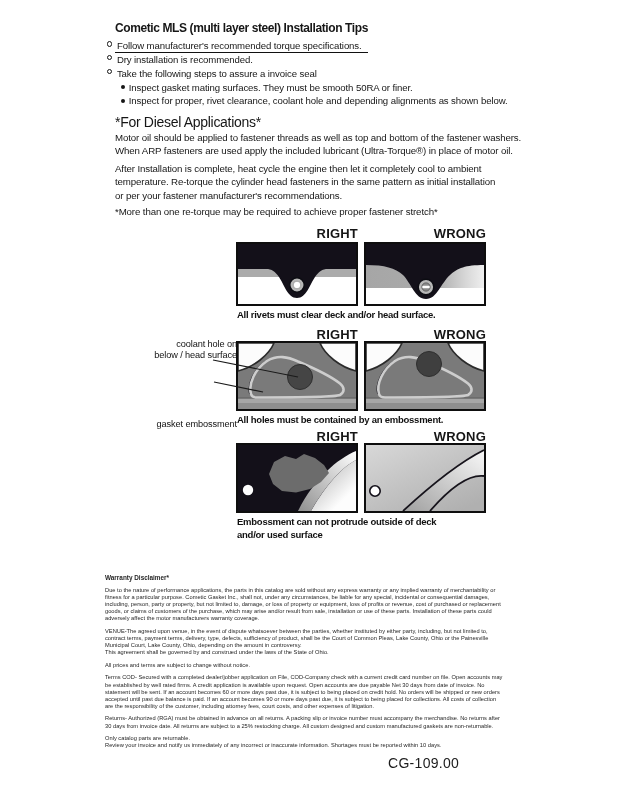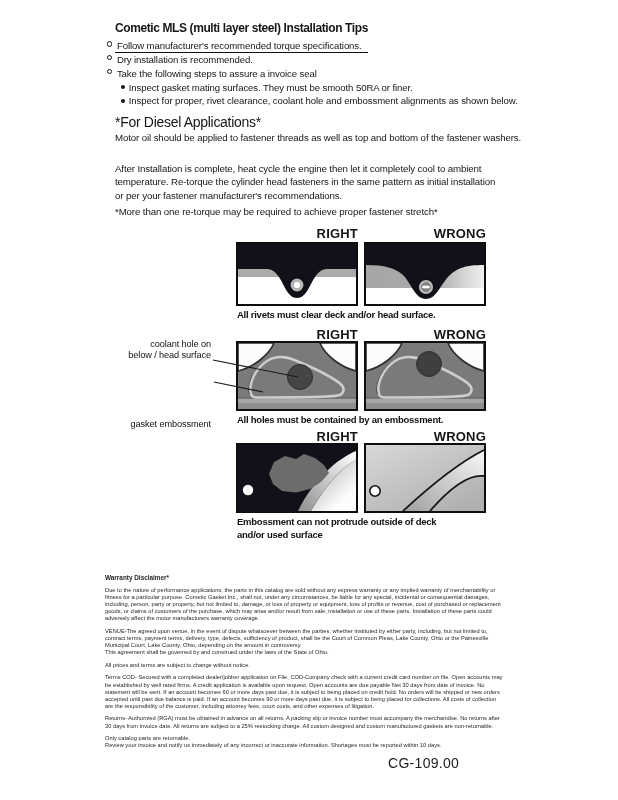--- a/index.html
+++ b/index.html
@@ -18,46 +18,47 @@
   .diesel-h{left:115px;top:114px;font-size:14px;font-weight:normal;letter-spacing:-0.3px;white-space:nowrap;}
   .para{left:115px;font-size:9.7px;line-height:13.3px;letter-spacing:-0.12px;white-space:nowrap;}
   .p1{top:131px;} .p2{top:162px;} .footnote{top:205px;}
   
   .dlabel{width:122px;text-align:right;font-size:13px;font-weight:bold;letter-spacing:0.2px;white-space:nowrap;}
   .dbox{width:118px;height:60px;border:2px solid #0e0e0e;background:#fff;}
   .dbox2{width:118px;height:66px;border:2px solid #0e0e0e;background:#7a7a7a;}
   .dbox svg,.dbox2 svg{display:block;}
   .caption{font-size:9.5px;font-weight:bold;letter-spacing:-0.25px;line-height:12.6px;white-space:nowrap;color:#111;}
   .annot{left:0;width:211px;text-align:right;font-size:9.2px;line-height:10.8px;letter-spacing:-0.1px;
-         white-space:nowrap;color:#111;}
+         white-space:nowrap;color:#111;padding-left:26px;}
   
   .warranty{left:105px;top:574px;color:#1f1f1f;}
   .warranty .wh{font-size:6.4px;font-weight:bold;margin-bottom:6px;white-space:nowrap;}
   .warranty .wp{font-size:5.7px;line-height:7.1px;margin-bottom:5.5px;letter-spacing:0.02px;white-space:nowrap;}
   .footer{left:388px;top:755px;font-size:14px;letter-spacing:0.3px;color:#1c1c1c;white-space:nowrap;}
 </style>
 </head>
 <body>
 
 <div id="page">
 
   <div class="abs title">Cometic MLS (multi layer steel) Installation Tips</div>
   <div class="abs bullets">
       <div>Follow manufacturer's recommended torque specifications.</div>
       <div>Dry installation is recommended.</div>
       <div>Take the following steps to assure a invoice seal</div>
     </div>
   <div class="abs subbullets">
       <div>Inspect gasket mating surfaces.  They must be smooth 50RA or finer.</div>
-      <div>Inspect for proper, rivet clearance, coolant hole and embossment alignments as shown below.</div>
+      <div>Inspect for proper, rivet clearance, coolant hole and depending alignments as shown below.</div>
     </div>
 
   <div class="abs diesel-h">*For Diesel Applications*</div>
   <div class="abs para p1">
       <div>Motor oil should be applied to fastener threads as well as top and bottom of the fastener washers.</div>
+      <div>When ARP fasteners are used apply the included lubricant (Ultra-Torque®) in place of motor oil.</div>
     </div>
   <div class="abs para p2">
       <div>After Installation is complete, heat cycle the engine then let it completely cool to ambient</div>
       <div>temperature. Re-torque the cylinder head fasteners in the same pattern as initial installation</div>
       <div>or per your fastener manufacturer's recommendations.</div>
     </div>
   <div class="abs para footnote">*More than one re-torque may be required to achieve proper fastener stretch*</div>
 
   <div class="abs dlabel" style="left:236px;top:226px;">RIGHT</div>
   <div class="abs dlabel" style="left:364px;top:226px;">WRONG</div>

